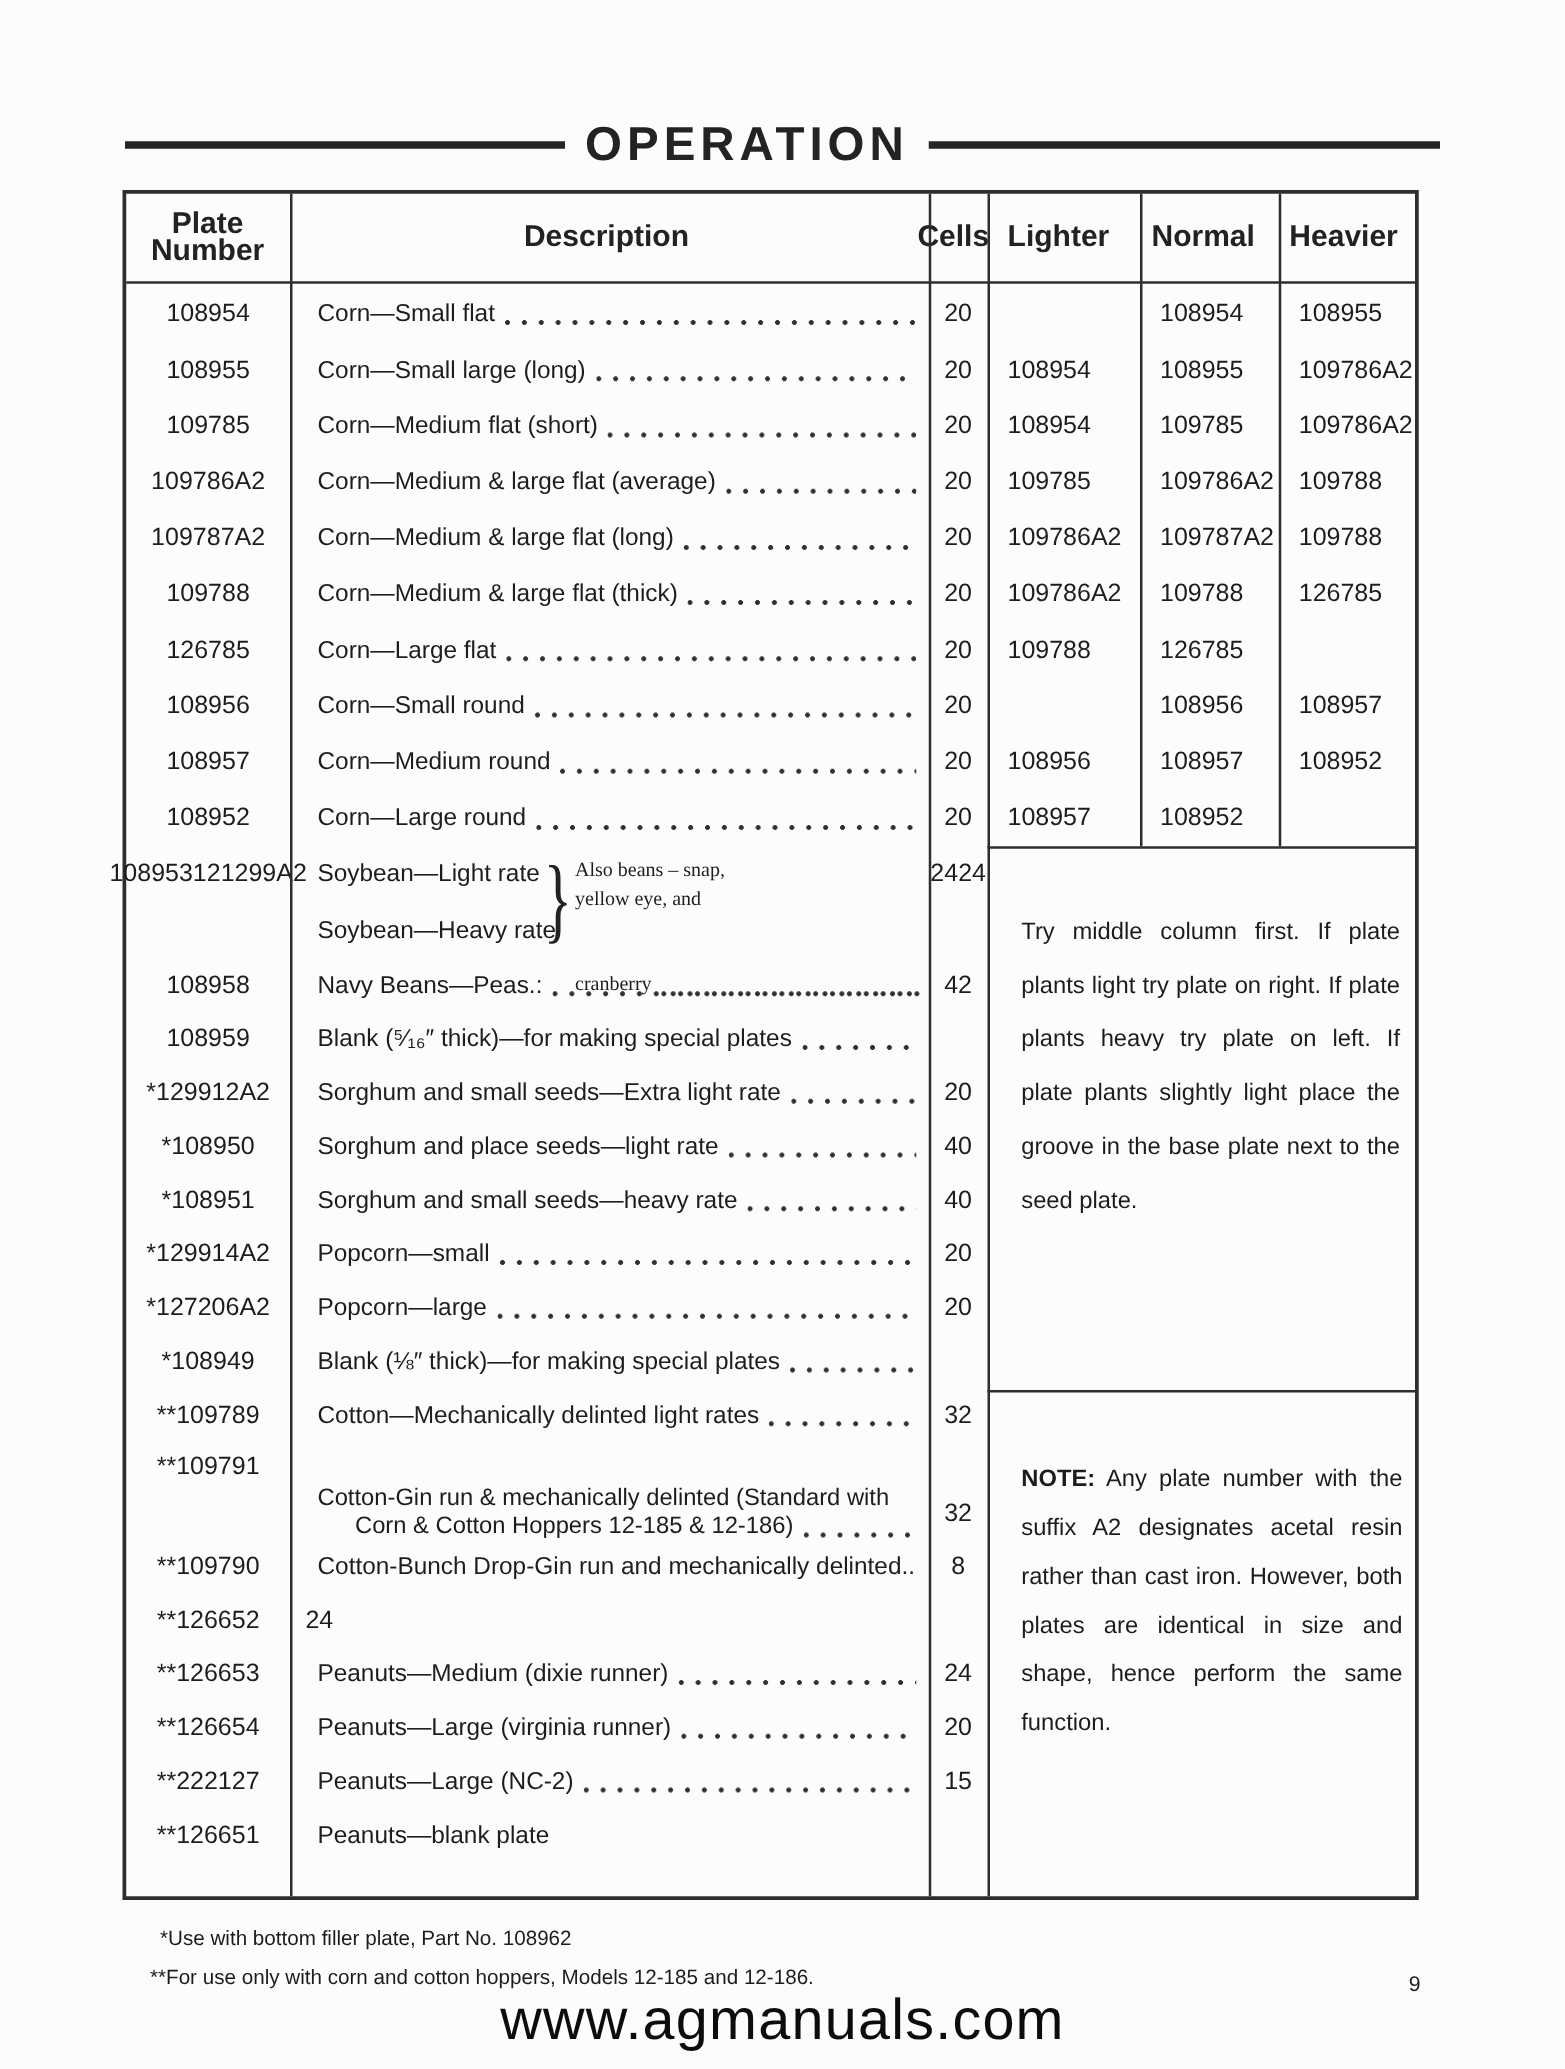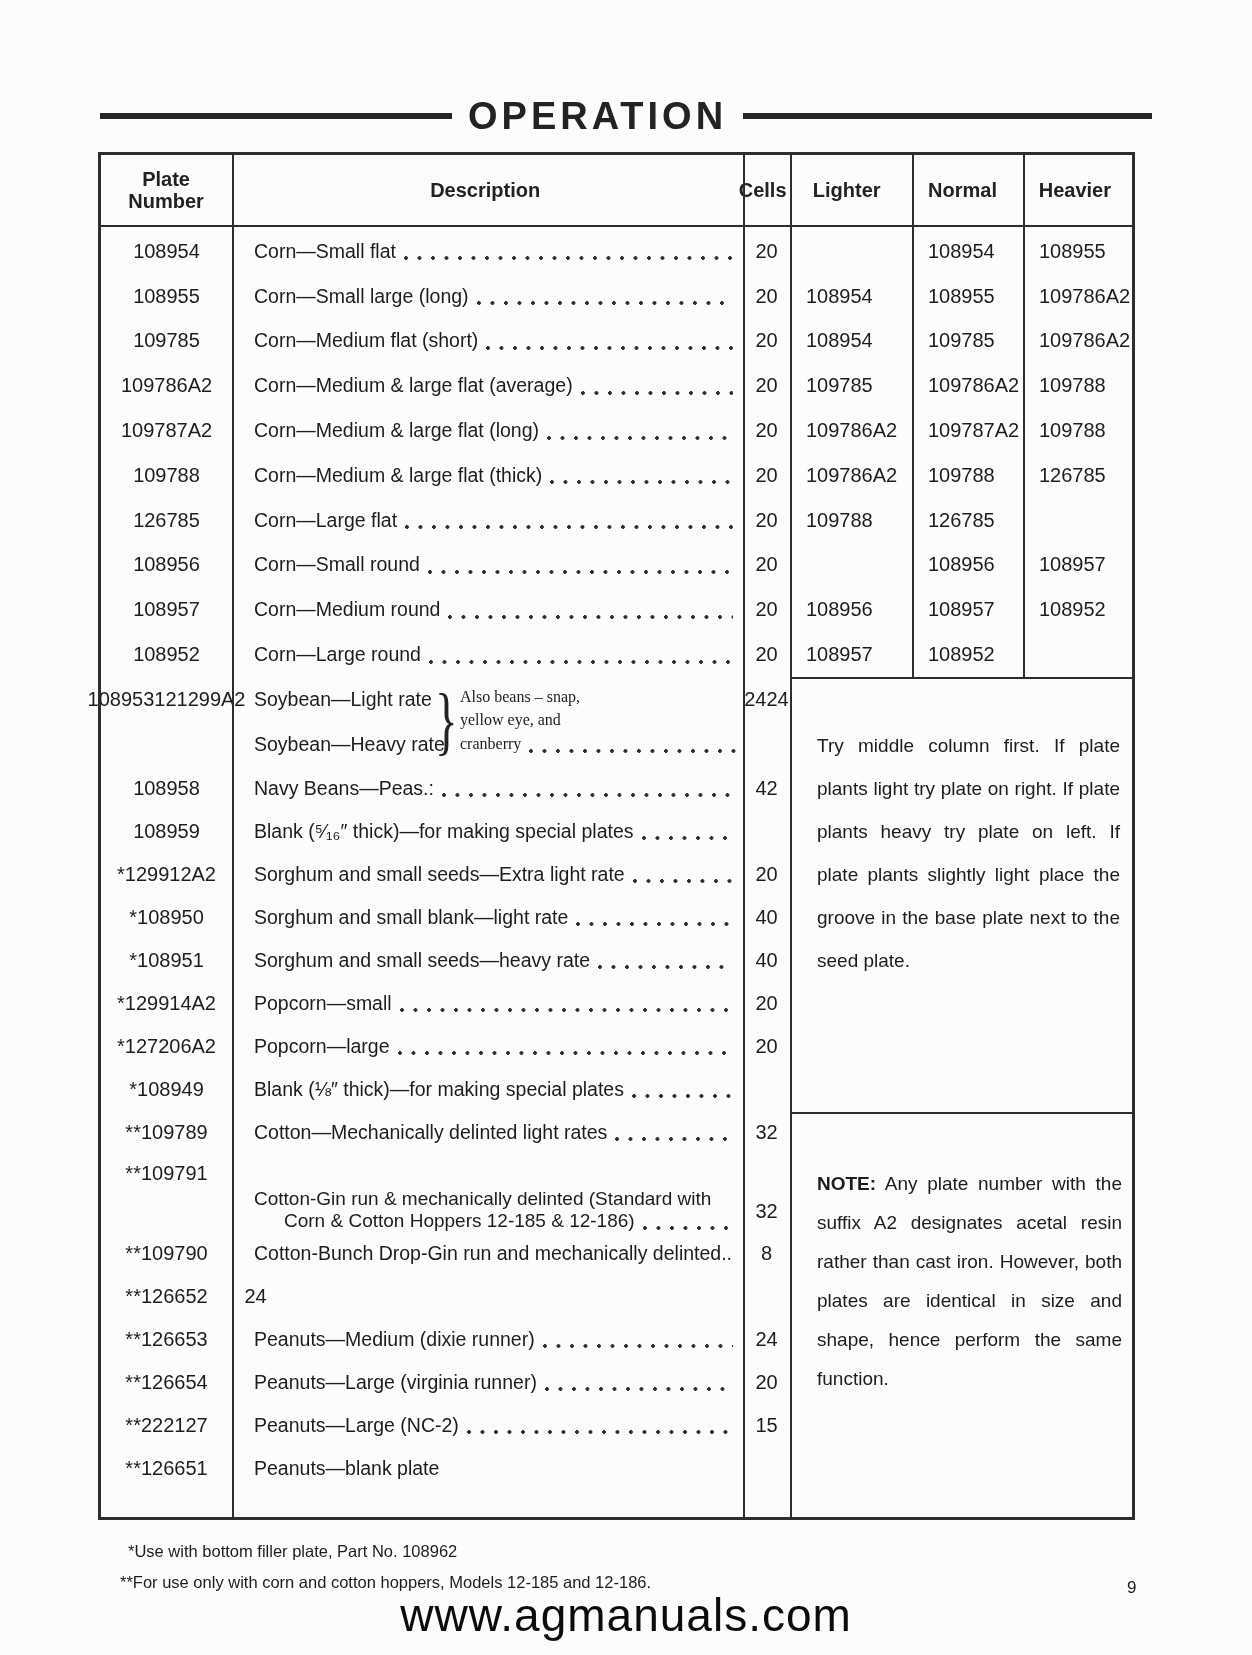--- a/index.html
+++ b/index.html
@@ -27,21 +27,21 @@
   .v-desc   { left:642px; top:0; bottom:0; width:2px; }
   .v-cells  { left:689px; top:0; bottom:0; width:2px; }
   .v-ln     { left:811px; top:0; height:522px; width:2px; }
   .v-nh     { left:922px; top:0; height:522px; width:2px; }
   .h-head   { top:70px; left:0; right:0; height:2px; }
   .h-mid1   { top:522px; left:689px; right:0; height:2px; }
   .h-mid2   { top:957px; left:689px; right:0; height:2px; }
 
   
   .thead { position:absolute; top:0; left:0; right:0; height:70px; display:flex;
-           font-weight:700; font-size:20px; color:#222; }
+           font-weight:700; font-size:24px; color:#222; }
   .th { display:flex; flex-direction:column; align-items:center; justify-content:center; line-height:22px; }
   .th-plate { width:131px; } .th-desc { width:511px; } .th-cells { width:47px; }
   .th-light { width:122px; } .th-norm { width:111px; } .th-heavy { width:115px; }
 
   
   .tbody { position:absolute; top:74px; left:0; width:689px; }
   .row { display:flex; height:43px; align-items:center; }
   .row.tall { height:44.8px; }
   .cell-plate { width:131px; flex:none; font-size:20px; display:flex; align-items:center; justify-content:center; white-space:nowrap; }
   .cell-desc  { width:511px; flex:none; display:flex; align-items:center; padding:0 8px 0 22px; font-size:19.5px; }
@@ -56,21 +56,21 @@
   .soy { height:89.6px; align-items:stretch; }
   .col2 { flex-direction:row; align-items:stretch; padding:0;text-align:right; }
   .h1c { height:44.8px; display:flex; align-items:center; justify-content:center; }
   .soy-desc { position:relative; display:block; padding:0; }
   .soy-label { height:44.8px; display:flex; align-items:center; padding-left:22px; font-size:19.5px; white-space:nowrap; }
   .soy-brace { position:absolute; left:196px; top:2px; font-size:76px; line-height:82px;
                font-family:"Liberation Serif","DejaVu Serif",serif; transform:scaleX(.62); color:#222; }
   .soy-note { position:absolute; left:228px; top:8px; width:280px;
               font-family:"Liberation Serif","DejaVu Serif",serif; font-size:16px; line-height:23.5px; }
   .nline { white-space:nowrap; }
-  .flexline { display:flex; align-items:flex-start; }
+  .flexline { display:flex; align-items:flex-start;margin-top:44px; }
 
   
   .twoline { height:78px; align-items:stretch; }
   .tl-plate { height:40px; align-self:flex-start; }
   .tl-desc { flex-direction:column; justify-content:flex-end; align-items:stretch; font-size:19px; }
   .tl-line1 { white-space:nowrap; }
   .tl-line2 { display:flex; align-items:center; padding-left:30px; }
   .tl-cells { height:40px; align-self:flex-end; }
 
   
@@ -249,21 +249,21 @@
         <div class="cell-plate">*129912A2</div>
         <div class="cell-desc">
           <div class="dtext">Sorghum and small seeds—Extra light rate</div>
           <div class="leader"></div>
         </div>
         <div class="cell-cells">20</div>
       </div>
       <div class="row">
         <div class="cell-plate">*108950</div>
         <div class="cell-desc">
-          <div class="dtext">Sorghum and small blank—light rate</div>
+          <div class="dtext">Sorghum and place seeds—light rate</div>
           <div class="leader"></div>
         </div>
         <div class="cell-cells">40</div>
       </div>
       <div class="row">
         <div class="cell-plate">*108951</div>
         <div class="cell-desc">
           <div class="dtext">Sorghum and small seeds—heavy rate</div>
           <div class="leader"></div>
         </div>

